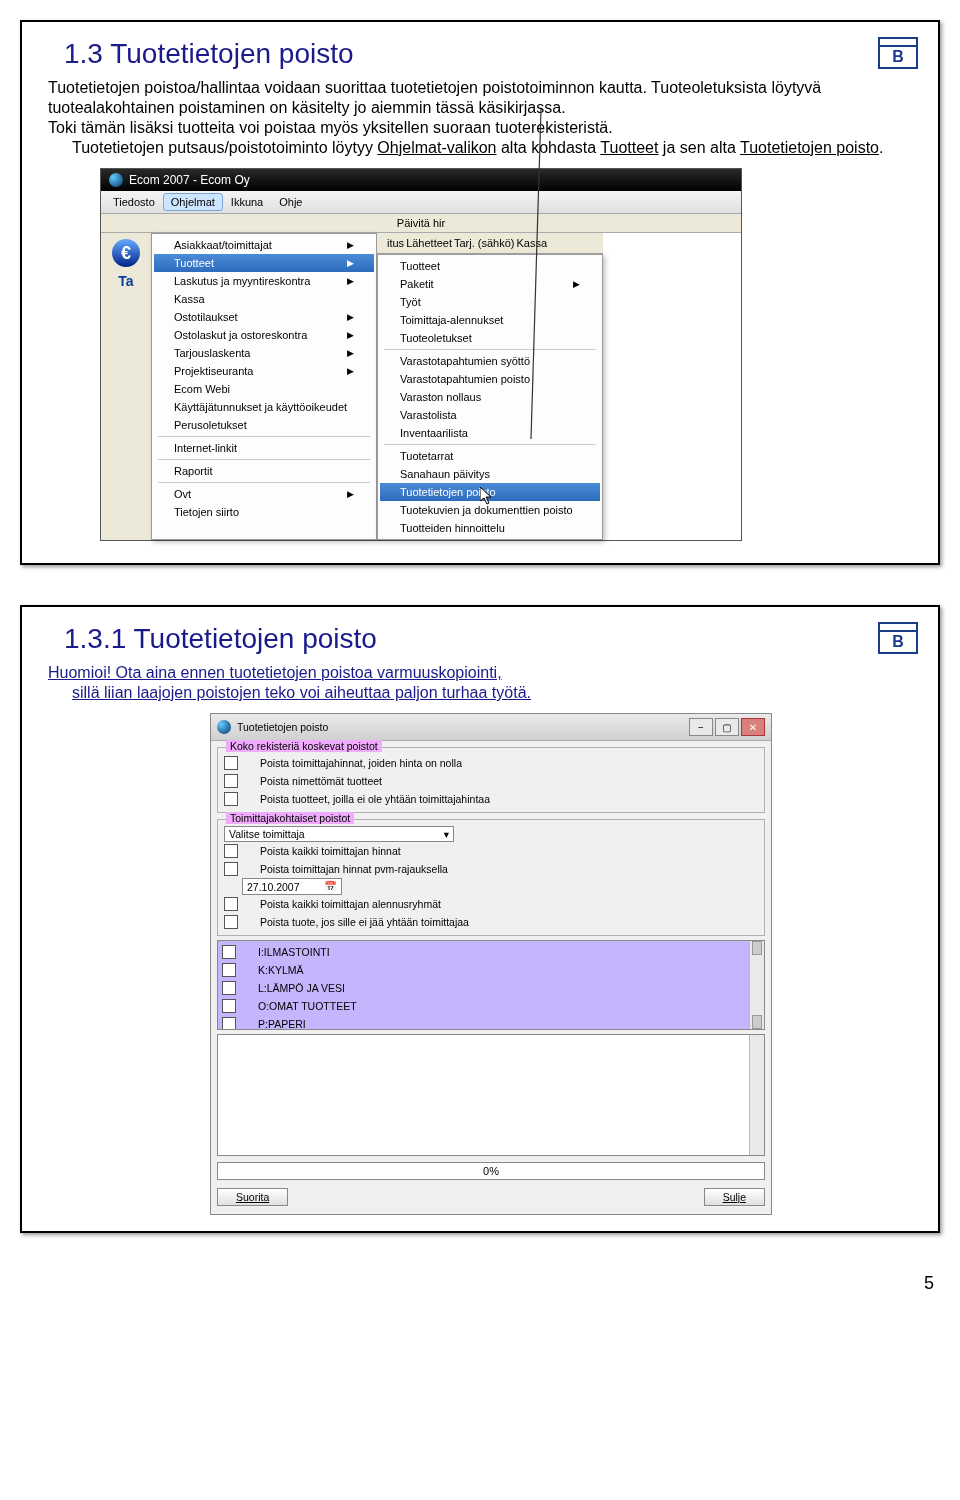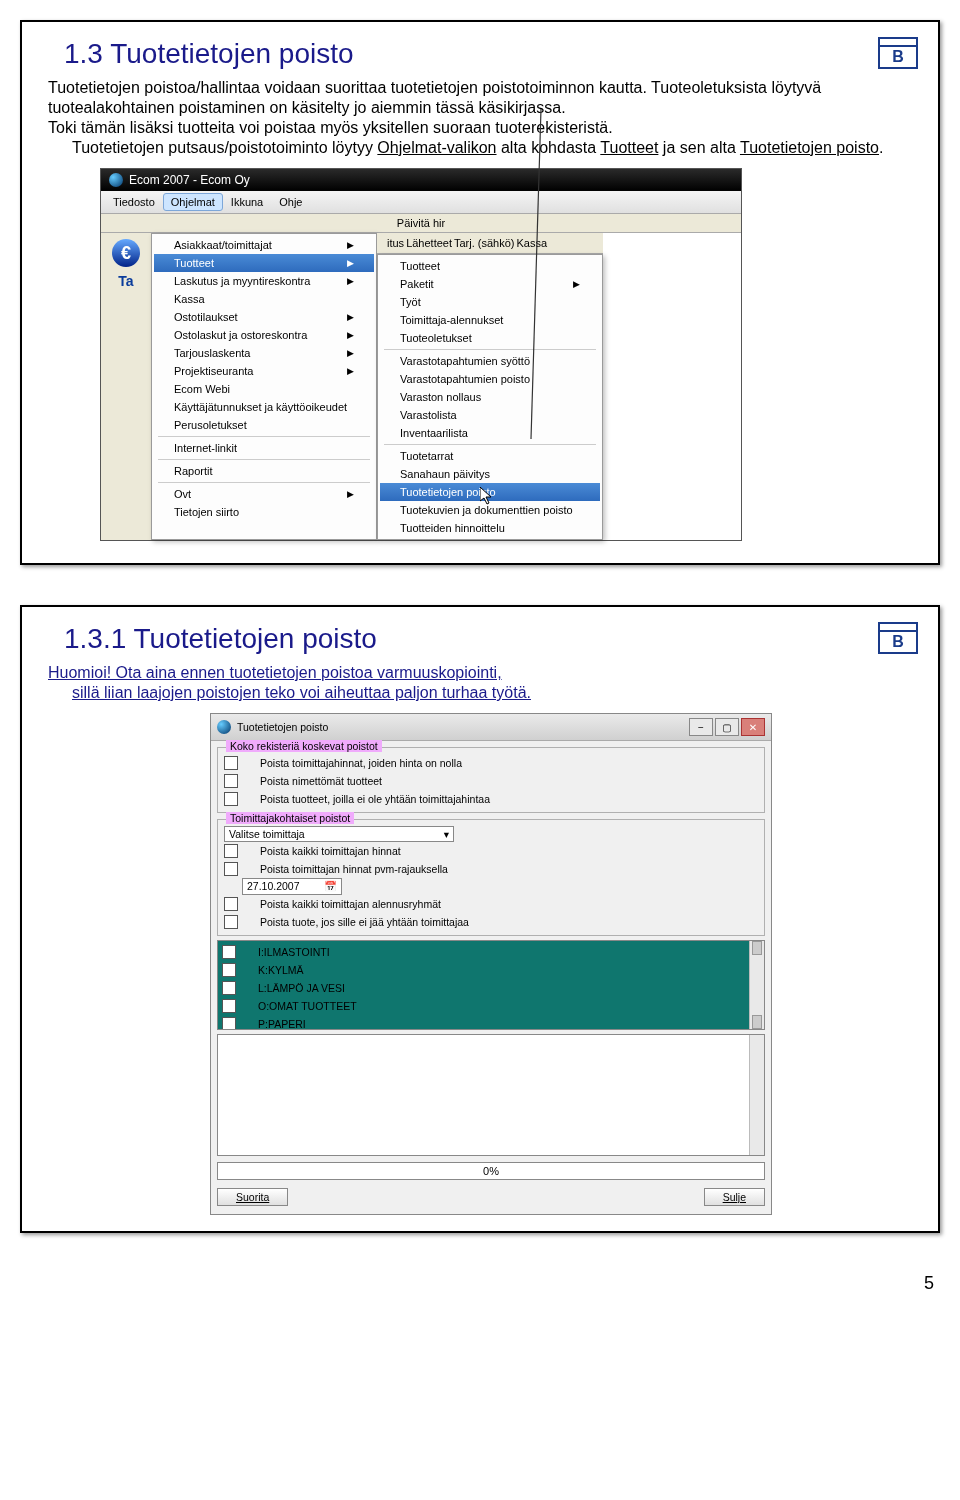--- a/index.html
+++ b/index.html
@@ -210,25 +210,26 @@
     justify-content: space-between;
     align-items: center;
   }
   .datebox {
     border: 1px solid #888;
     background: #fff;
     padding: 1px 4px;
     width: 90px;
     display: flex;
     justify-content: space-between;
+    align-items: center;
     margin-left: 18px;
   }
   .listbox {
     border: 1px solid #888;
-    background: #0f766e;
+    background: #c4b5fd;
     margin: 4px 6px;
     height: 84px;
     padding: 2px 4px;
     overflow: hidden;
     position: relative;
   }
   .listbox .scroll { position:absolute; right:0; top:0; bottom:0; width:14px; background:#e9e9e9; border-left:1px solid #bbb; }
   .listbox .scroll::before, .listbox .scroll::after {
     content:""; position:absolute; left:2px; right:2px; height:12px; background:#ccc; border:1px solid #999;
   }

